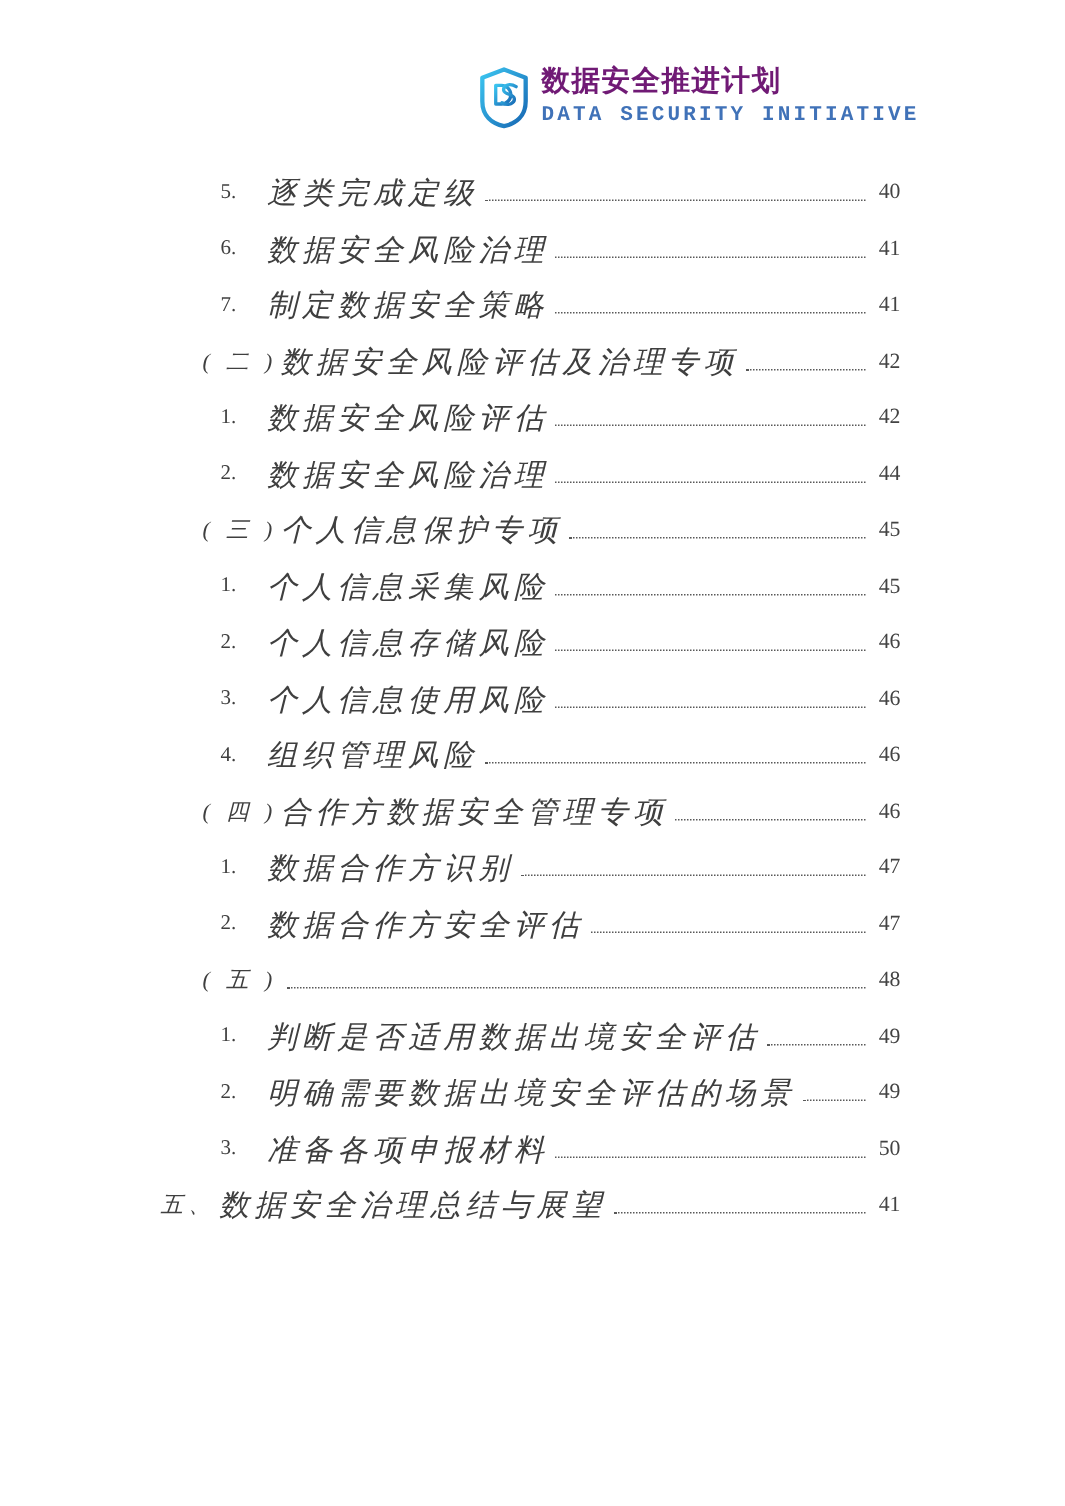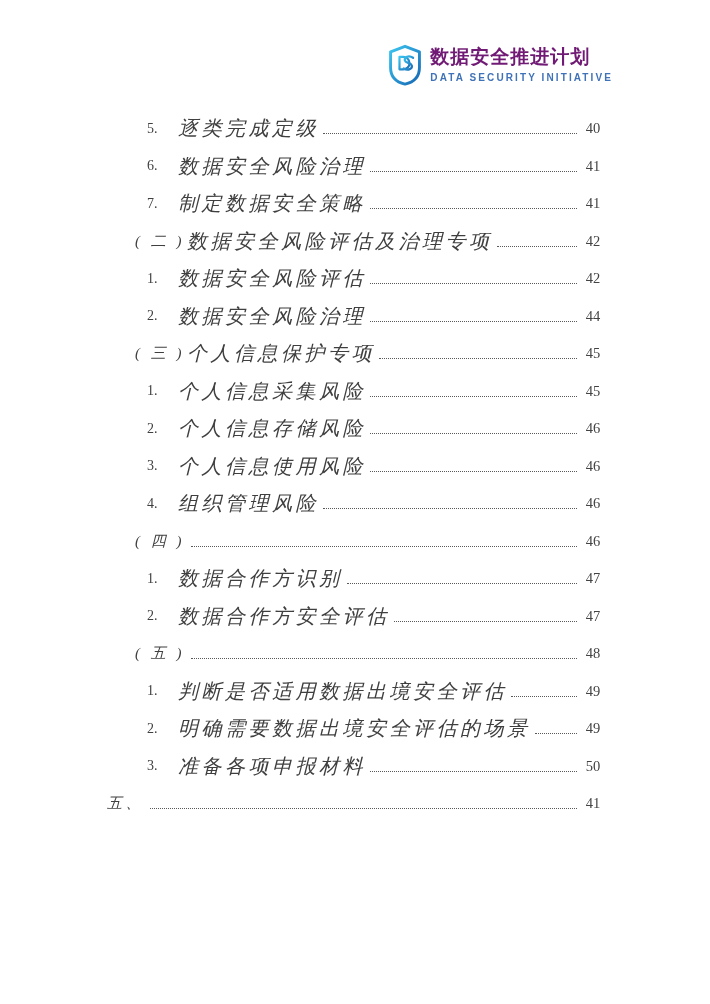--- a/index.html
+++ b/index.html
@@ -36,22 +36,22 @@
   .logo-title {
     font-family: "Liberation Sans", "DejaVu Sans", sans-serif;
     font-size: 19px;
     font-weight: bold;
     letter-spacing: 1px;
     color: #701a75;
     line-height: 1.1;
     white-space: nowrap;
   }
   .logo-subtitle {
-    font-family: Liberation Sans, sans-serif;
-    font-size: 10px;
+    font-family: Liberation Mono, monospace;
+    font-size: 14px;
     font-weight: bold;
     letter-spacing: 2.1px;
     color: #4072b8;
     margin-top: 4px;
     white-space: nowrap;
   }
 
   
   .toc {
     position: absolute;
@@ -193,20 +193,21 @@
     <span class="page">46</span>
   </div>
     <div class="toc-row lvl3">
     <span class="prefix">4.</span>
     <span class="title">组织管理风险</span>
     <span class="leader"></span>
     <span class="page">46</span>
   </div>
     <div class="toc-row lvl2">
     <span class="prefix">( 四 )</span>
+    <span class="title">合作方数据安全管理专项</span>
     <span class="leader"></span>
     <span class="page">46</span>
   </div>
     <div class="toc-row lvl3">
     <span class="prefix">1.</span>
     <span class="title">数据合作方识别</span>
     <span class="leader"></span>
     <span class="page">47</span>
   </div>
     <div class="toc-row lvl3">
@@ -233,16 +234,17 @@
     <span class="page">49</span>
   </div>
     <div class="toc-row lvl3">
     <span class="prefix">3.</span>
     <span class="title">准备各项申报材料</span>
     <span class="leader"></span>
     <span class="page">50</span>
   </div>
     <div class="toc-row lvl1">
     <span class="prefix">五、</span>
+    <span class="title">数据安全治理总结与展望</span>
     <span class="leader"></span>
     <span class="page">41</span>
   </div>
   </div>
 
 </body></html>

